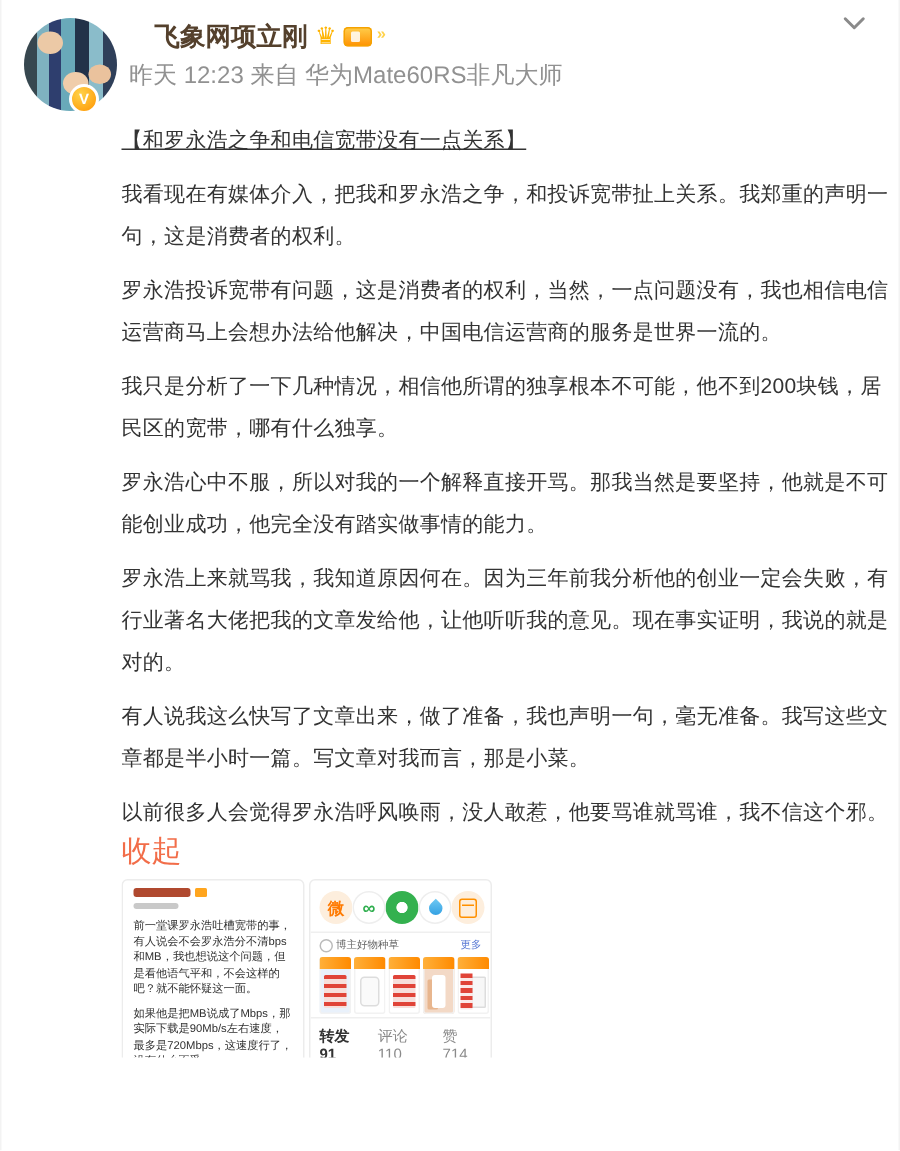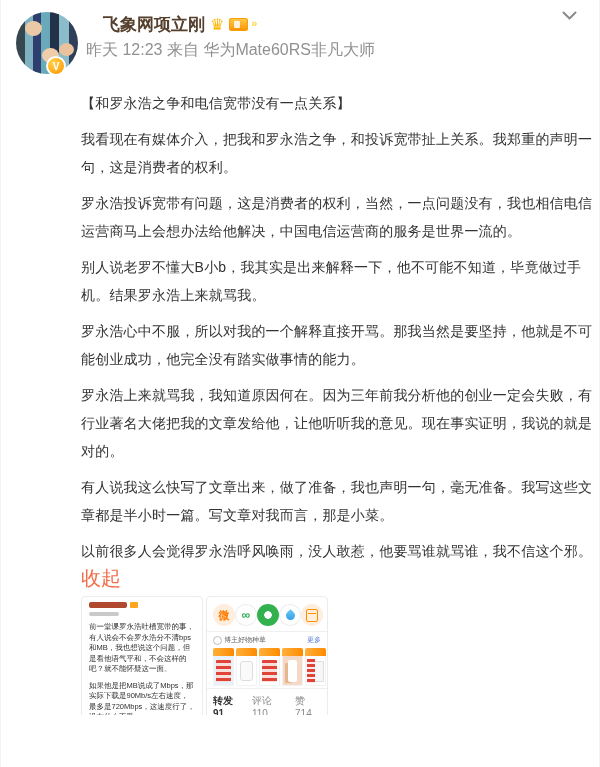--- a/index.html
+++ b/index.html
@@ -32,21 +32,21 @@
   .viplvl::after{content:"»";position:absolute;right:-9px;top:-1px;color:#ffd24a;
         font-size:11px;font-weight:700;}
   .meta{margin-top:4px;font-size:16px;color:#919191;}
   .meta .src{color:#919191;text-decoration:none;cursor:pointer;}
   .chevron{position:absolute;right:22px;top:11px;cursor:pointer;line-height:0;}
 
   
   .content{margin:0 10px 0 80px;width:512px;box-sizing:border-box;}
   .content p{margin:8px 0 0;font-size:14px;line-height:28px;color:#333;
              letter-spacing:.2px;word-break:break-all;}
-  .content p.title{margin-top:15px;}
+  .content p.title{margin-top:5px;text-decoration:underline;}
   .collapse{display:inline-block;color:#f26d49;font-size:20px;line-height:26px;cursor:pointer;}
 
   
   .attachments{display:flex;gap:3px;margin-top:5px;height:119px;overflow:hidden;}
   .thumb{width:122px;height:170px;background:#fff;border:1px solid #ececec;border-radius:4px;
          box-sizing:border-box;overflow:hidden;cursor:pointer;flex:none;}
 
   
   .lt{padding:5px 7px;}
   .lt .hline{display:flex;align-items:center;gap:3px;}
@@ -129,21 +129,21 @@
       <svg width="15" height="10" viewBox="0 0 15 10">
         <polyline points="1.5,1.5 7.5,7.5 13.5,1.5" fill="none" stroke="#8a8a8a" stroke-width="2" stroke-linecap="round" stroke-linejoin="round"></polyline>
       </svg>
     </span>
   </div>
 
   <div class="content">
     <p class="title">【和罗永浩之争和电信宽带没有一点关系】</p>
     <p>我看现在有媒体介入，把我和罗永浩之争，和投诉宽带扯上关系。我郑重的声明一句，这是消费者的权利。</p>
     <p>罗永浩投诉宽带有问题，这是消费者的权利，当然，一点问题没有，我也相信电信运营商马上会想办法给他解决，中国电信运营商的服务是世界一流的。</p>
-    <p>别人说老罗不懂大B小b，我其实是出来解释一下，他不可能不知道，毕竟做过手机。结果罗永浩上来就骂我。</p>
+    <p>我只是分析了一下几种情况，相信他所谓的独享根本不可能，他不到200块钱，居民区的宽带，哪有什么独享。</p>
     <p>罗永浩心中不服，所以对我的一个解释直接开骂。那我当然是要坚持，他就是不可能创业成功，他完全没有踏实做事情的能力。</p>
     <p>罗永浩上来就骂我，我知道原因何在。因为三年前我分析他的创业一定会失败，有行业著名大佬把我的文章发给他，让他听听我的意见。现在事实证明，我说的就是对的。</p>
     <p>有人说我这么快写了文章出来，做了准备，我也声明一句，毫无准备。我写这些文章都是半小时一篇。写文章对我而言，那是小菜。</p>
     <p>以前很多人会觉得罗永浩呼风唤雨，没人敢惹，他要骂谁就骂谁，我不信这个邪。</p>
     <a class="collapse">收起</a>
 
     
     <div class="attachments">
 
       <div class="thumb lt">

